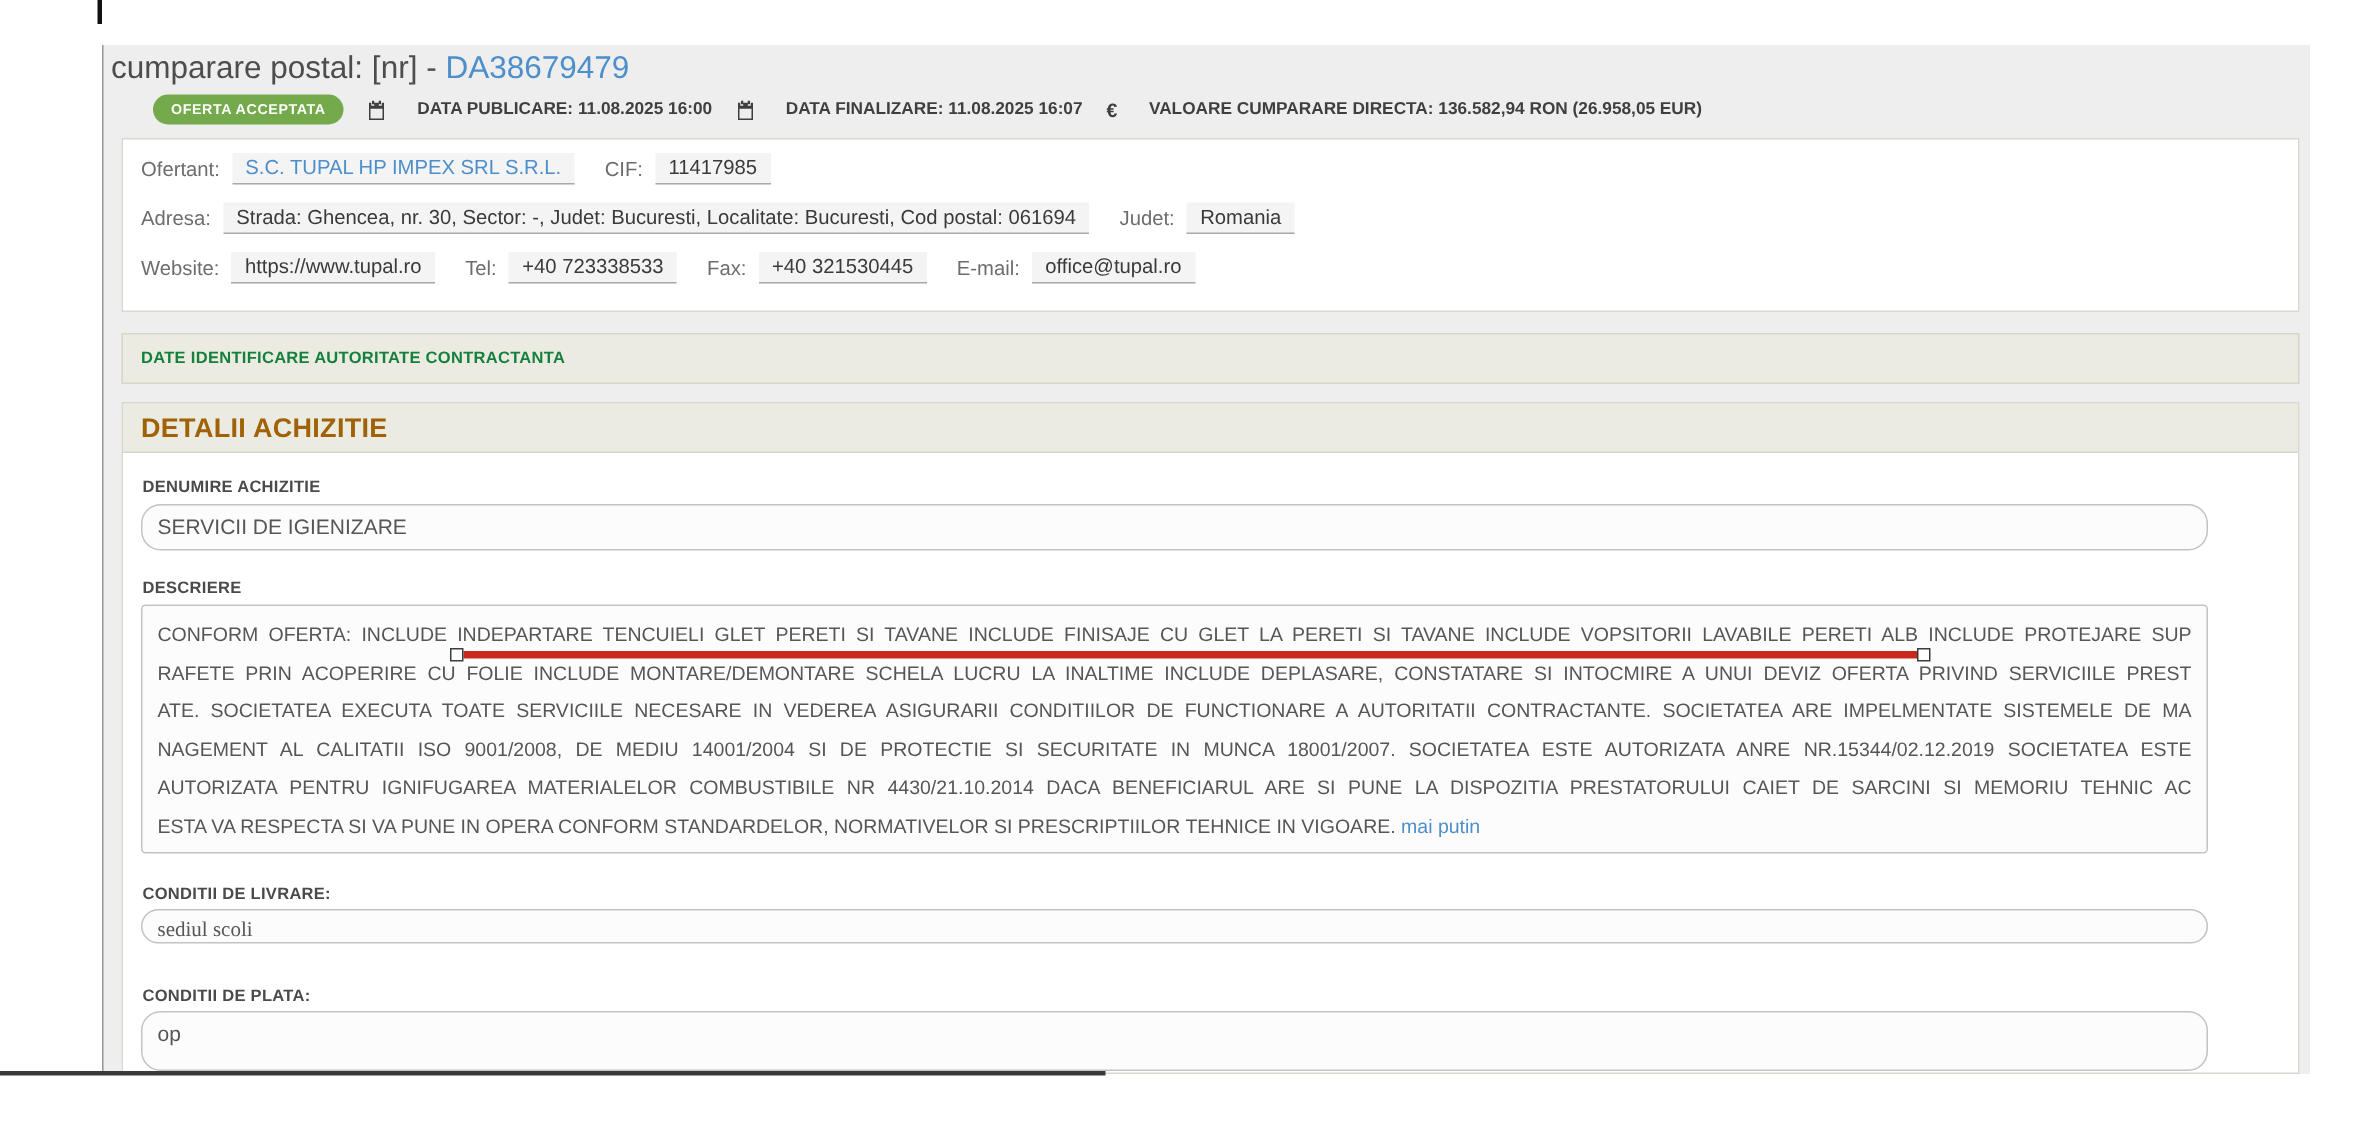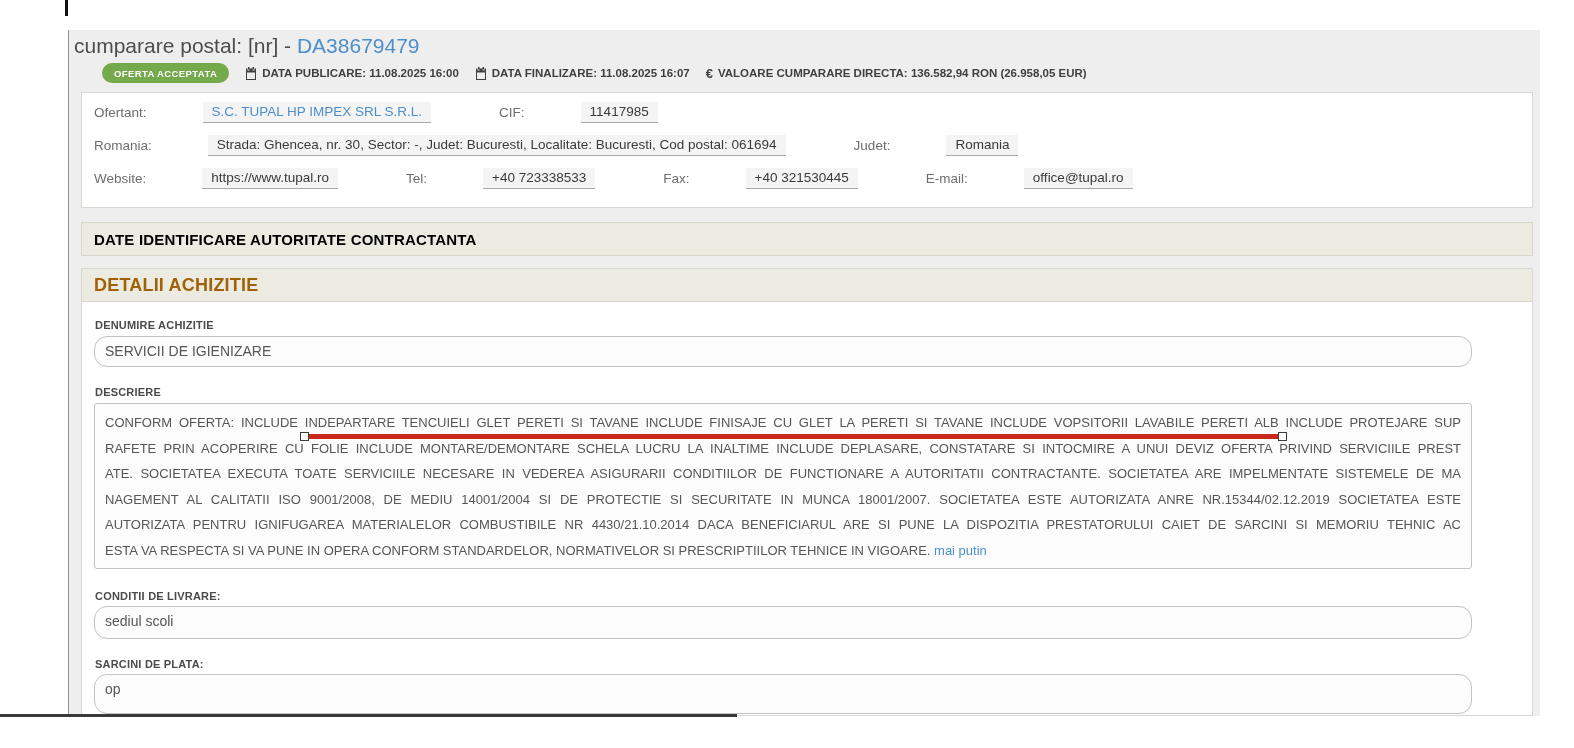--- a/index.html
+++ b/index.html
@@ -12,36 +12,36 @@
   
   .main-region { position: absolute; left: 68px; top: 30px; width: 1472px; height: 686px;
                  background: #eeeeee; border-left: 1px solid #949494; overflow: hidden; }
 
   .page-title { position: absolute; left: 5px; top: 4px; font-size: 21px; font-weight: 400; color: #4d4d4d; white-space: nowrap; }
   .page-title .title-id { color: #4d8fcb; }
 
   .status-row { position: absolute; left: 5px; top: 33px; display: flex; align-items: center; gap: 16px; white-space: nowrap; padding-left: 28px; }
   .badge { display: inline-block; background: #74a94c; color: #ffffff; font-size: 9.5px; font-weight: 700;
            letter-spacing: .4px; padding: 5px 12px 4px; border-radius: 10px; }
-  .meta-item { display: inline-flex; align-items: center; gap: 5px; font-size: 11.5px; font-weight: 700; color: #3f3f3f; }
+  .meta-item { display: inline-flex; align-items: center; gap: 21px; font-size: 11.5px; font-weight: 700; color: #3f3f3f; }
   .meta-item svg { display: block; }
   .euro-glyph { font-size: 13px; font-weight: 700; color: #3f3f3f; }
 
   
   .panel { position: absolute; background: #ffffff; border: 1px solid #d8d8d2; }
   .offerer-panel { left: 12px; top: 62px; width: 1452px; height: 116px; }
-  .offerer-row { position: absolute; left: 12px; display: flex; align-items: center; white-space: nowrap; gap: 48px; }
+  .offerer-row { position: absolute; left: 12px; display: flex; align-items: center; white-space: nowrap; }
   .field-label { color: #6d6d6d; font-size: 13.5px; margin-right: 8px; }
   .field-value { background: #f4f4f4; border-bottom: 1px solid #a9a9a9; color: #3a3a3a; font-size: 13.5px;
                  padding: 2px 9px 3px; margin-right: 20px; }
   .field-value.link { color: #4d8fcb; cursor: pointer; }
 
   .section-bar { position: absolute; left: 12px; width: 1452px; height: 34px; background: #ebebe1;
                  border: 1px solid #d6d6ca; display: flex; align-items: center; }
-  .section-bar .bar-title { font-size: 15px; font-weight: 700; color: #000000; letter-spacing: .2px; padding-left: 12px; }
+  .section-bar .bar-title { font-size: 11px; font-weight: 700; color: #15803d; letter-spacing: .2px; padding-left: 12px; }
   .bar-identification { top: 192px; }
 
   .details-panel { left: 12px; top: 238px; width: 1452px; height: 448px; overflow: hidden; }
   .details-header { position: absolute; left: -1px; top: -1px; width: 1452px; height: 34px; background: #ebebe1;
                     border: 1px solid #d6d6ca; display: flex; align-items: center; }
   .details-header .bar-title { font-size: 18px; font-weight: 700; color: #a16207; letter-spacing: .2px; padding-left: 12px; }
 
   .form-label { position: absolute; left: 13px; font-size: 11px; font-weight: 700; color: #4a4a4a; letter-spacing: .2px; }
   .text-input { position: absolute; left: 12px; width: 1378px; background: #fcfcfc; border: 1px solid #c3c3c3;
                 border-radius: 13px; color: #565656; font-size: 14px; padding: 6px 10px; overflow: hidden; white-space: nowrap; }
@@ -100,21 +100,21 @@
     </div>
 
     <div class="panel offerer-panel">
       <div class="offerer-row" style="top: 9px;">
         <span class="field-label">Ofertant:</span>
         <span class="field-value link">S.C. TUPAL HP IMPEX SRL S.R.L.</span>
         <span class="field-label">CIF:</span>
         <span class="field-value">11417985</span>
       </div>
       <div class="offerer-row" style="top: 42px;">
-        <span class="field-label">Romania:</span>
+        <span class="field-label">Adresa:</span>
         <span class="field-value">Strada: Ghencea, nr. 30, Sector: -, Judet: Bucuresti, Localitate: Bucuresti, Cod postal: 061694</span>
         <span class="field-label">Judet:</span>
         <span class="field-value">Romania</span>
       </div>
       <div class="offerer-row" style="top: 75px;">
         <span class="field-label">Website:</span>
         <span class="field-value">https://www.tupal.ro</span>
         <span class="field-label">Tel:</span>
         <span class="field-value">+40 723338533</span>
         <span class="field-label">Fax:</span>
@@ -141,23 +141,23 @@
         <div class="desc-line">CONFORM OFERTA: INCLUDE INDEPARTARE TENCUIELI GLET PERETI SI TAVANE INCLUDE FINISAJE CU GLET LA PERETI SI TAVANE INCLUDE VOPSITORII LAVABILE PERETI ALB INCLUDE PROTEJARE SUP</div>
         <div class="desc-line">RAFETE PRIN ACOPERIRE CU FOLIE INCLUDE MONTARE/DEMONTARE SCHELA LUCRU LA INALTIME INCLUDE DEPLASARE, CONSTATARE SI INTOCMIRE A UNUI DEVIZ OFERTA PRIVIND SERVICIILE PREST</div>
         <div class="desc-line">ATE. SOCIETATEA EXECUTA TOATE SERVICIILE NECESARE IN VEDEREA ASIGURARII CONDITIILOR DE FUNCTIONARE A AUTORITATII CONTRACTANTE. SOCIETATEA ARE IMPELMENTATE SISTEMELE DE MA</div>
         <div class="desc-line">NAGEMENT AL CALITATII ISO 9001/2008, DE MEDIU 14001/2004 SI DE PROTECTIE SI SECURITATE IN MUNCA 18001/2007. SOCIETATEA ESTE AUTORIZATA ANRE NR.15344/02.12.2019 SOCIETATEA ESTE</div>
         <div class="desc-line">AUTORIZATA PENTRU IGNIFUGAREA MATERIALELOR COMBUSTIBILE NR 4430/21.10.2014 DACA BENEFICIARUL ARE SI PUNE LA DISPOZITIA PRESTATORULUI CAIET DE SARCINI SI MEMORIU TEHNIC AC</div>
         <div class="desc-line last"><span>ESTA VA RESPECTA SI VA PUNE IN OPERA CONFORM STANDARDELOR, NORMATIVELOR SI PRESCRIPTIILOR TEHNICE IN VIGOARE.</span>
           <a class="more-link">mai putin</a></div>
       </div>
 
       <div class="form-label" style="top: 321px;">CONDITII DE LIVRARE:</div>
-      <div class="text-input" style="top: 337px; height: 33px;" role="textbox">sediul scoli</div>
+      <div class="text-input" style="top: 337px; height: 23px; font-family: Liberation Serif, serif;" role="textbox">sediul scoli</div>
 
-      <div class="form-label" style="top: 389px;">SARCINI DE PLATA:</div>
+      <div class="form-label" style="top: 389px;">CONDITII DE PLATA:</div>
       <div class="text-input" style="top: 405px; height: 40px;" role="textbox">op</div>
     </div>
 
   </div>
 
   <div class="annotation-line"></div>
   <div class="annotation-handle handle-start"></div>
   <div class="annotation-handle handle-end"></div>
 
   <div class="bottom-line"></div>

